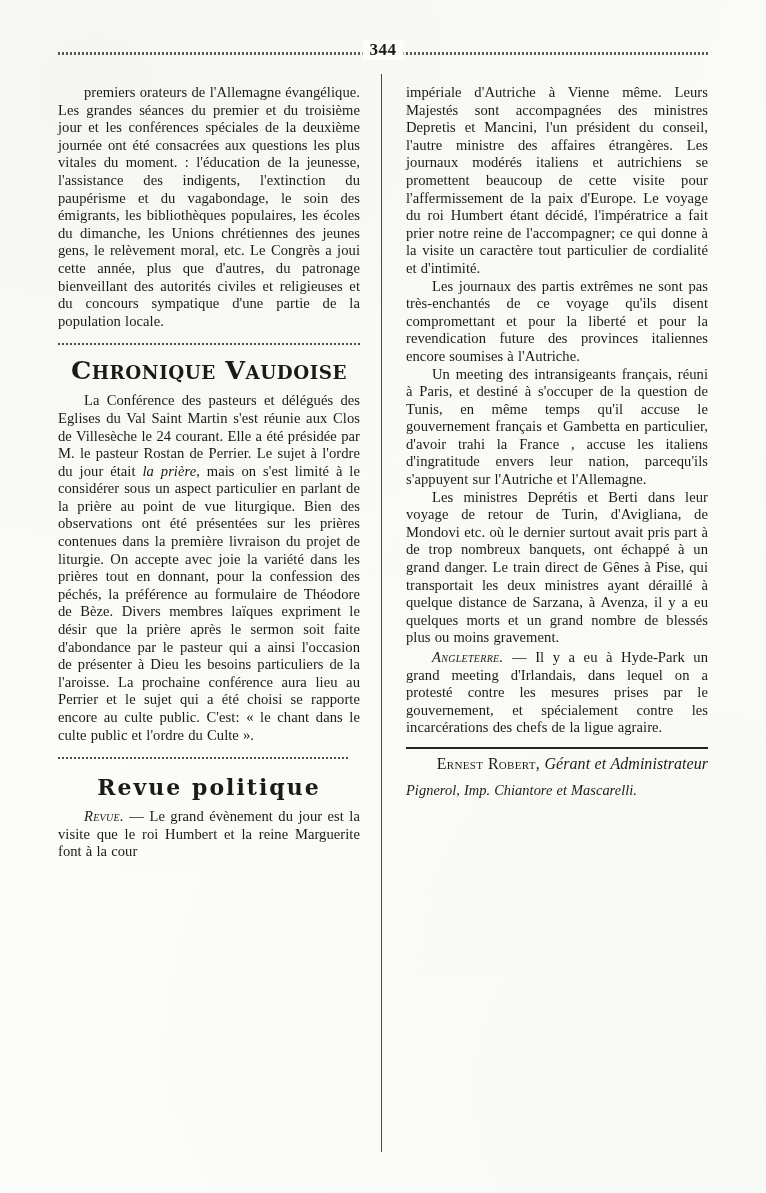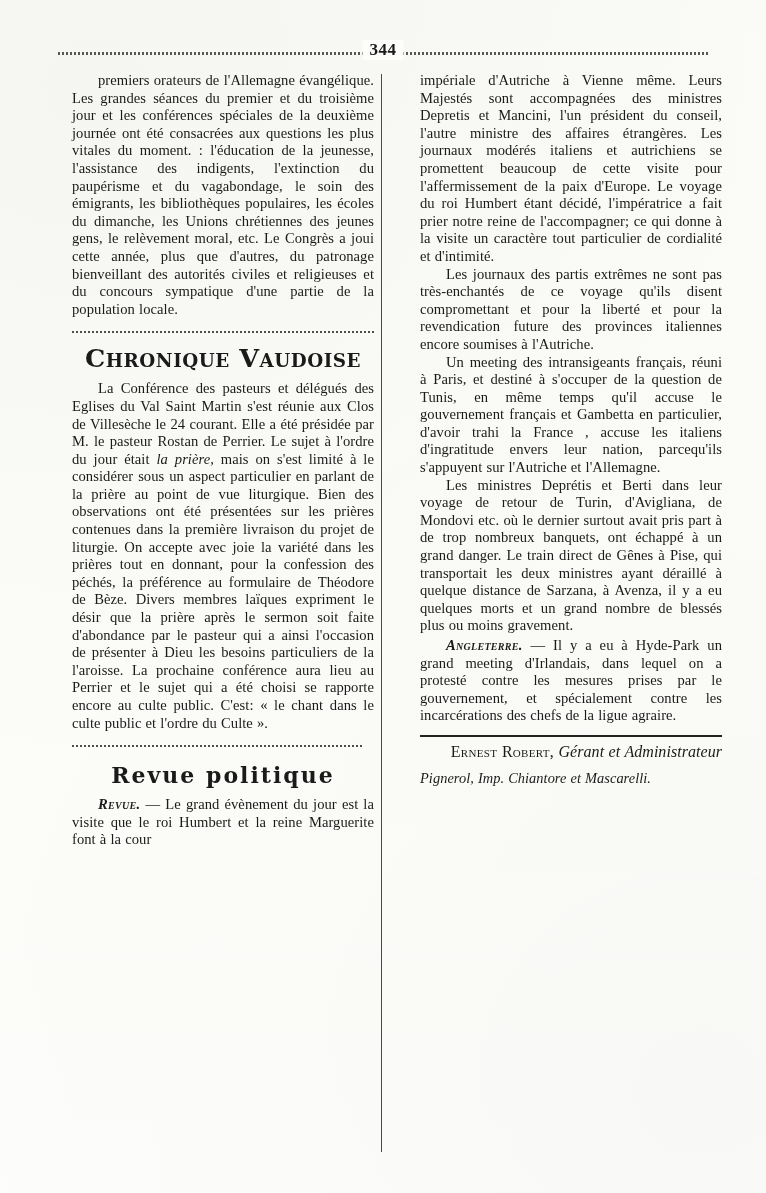--- a/index.html
+++ b/index.html
@@ -69,23 +69,22 @@
   
   .columns {
     position: absolute;
     left: 58px;
     top: 72px;
     width: 650px;
     height: 1080px;
   }
   .col {
     position: absolute;
-    top: 0;
+    top: 12px;
     width: 302px;
-    margin-left: 14px;
   }
   .col-left  { left: 0; }
   .col-right { left: 348px; }
 
   .col-divider {
     position: absolute;
     left: 323px;
     top: 2px;
     width: 1px;
     height: 1078px;
@@ -142,21 +141,21 @@
   .heading-revue {
     text-align: center;
     font-family: "DejaVu Serif", serif;
     font-weight: bold;
     font-size: 22px;
     letter-spacing: 2px;
     margin: 10px 0 8px 0;
   }
   .italic { font-style: italic; }
   .country-label {
-    font-weight: bold;
+    font-weight: normal;
     font-style: italic;
     font-variant: small-caps;
     letter-spacing: .3px;
   }
 
   
   .colophon-rule {
     width: 100%;
     height: 2px;
     background: #222;

